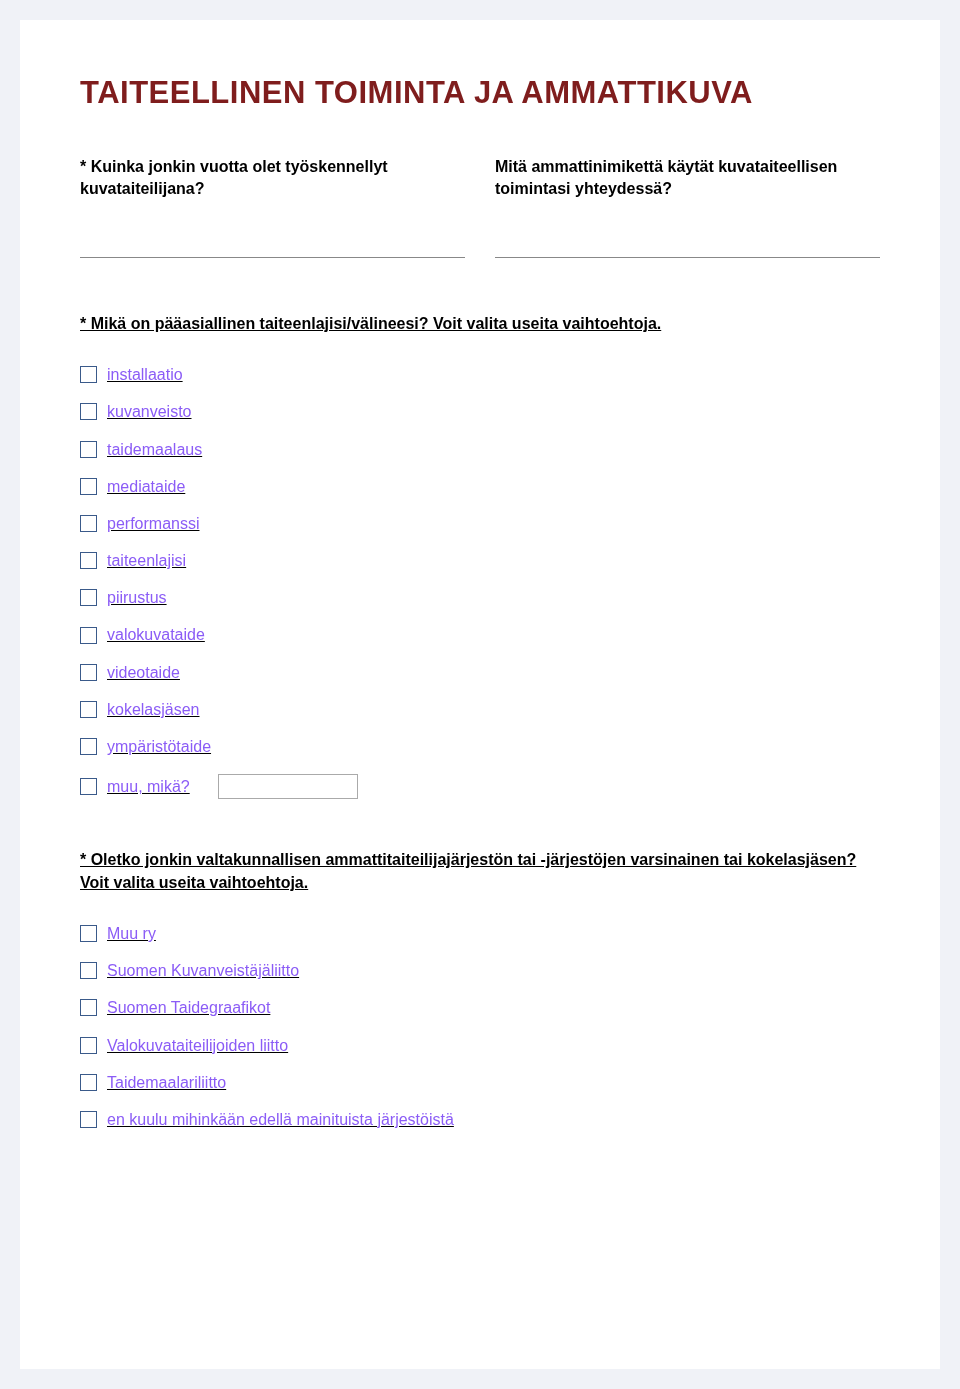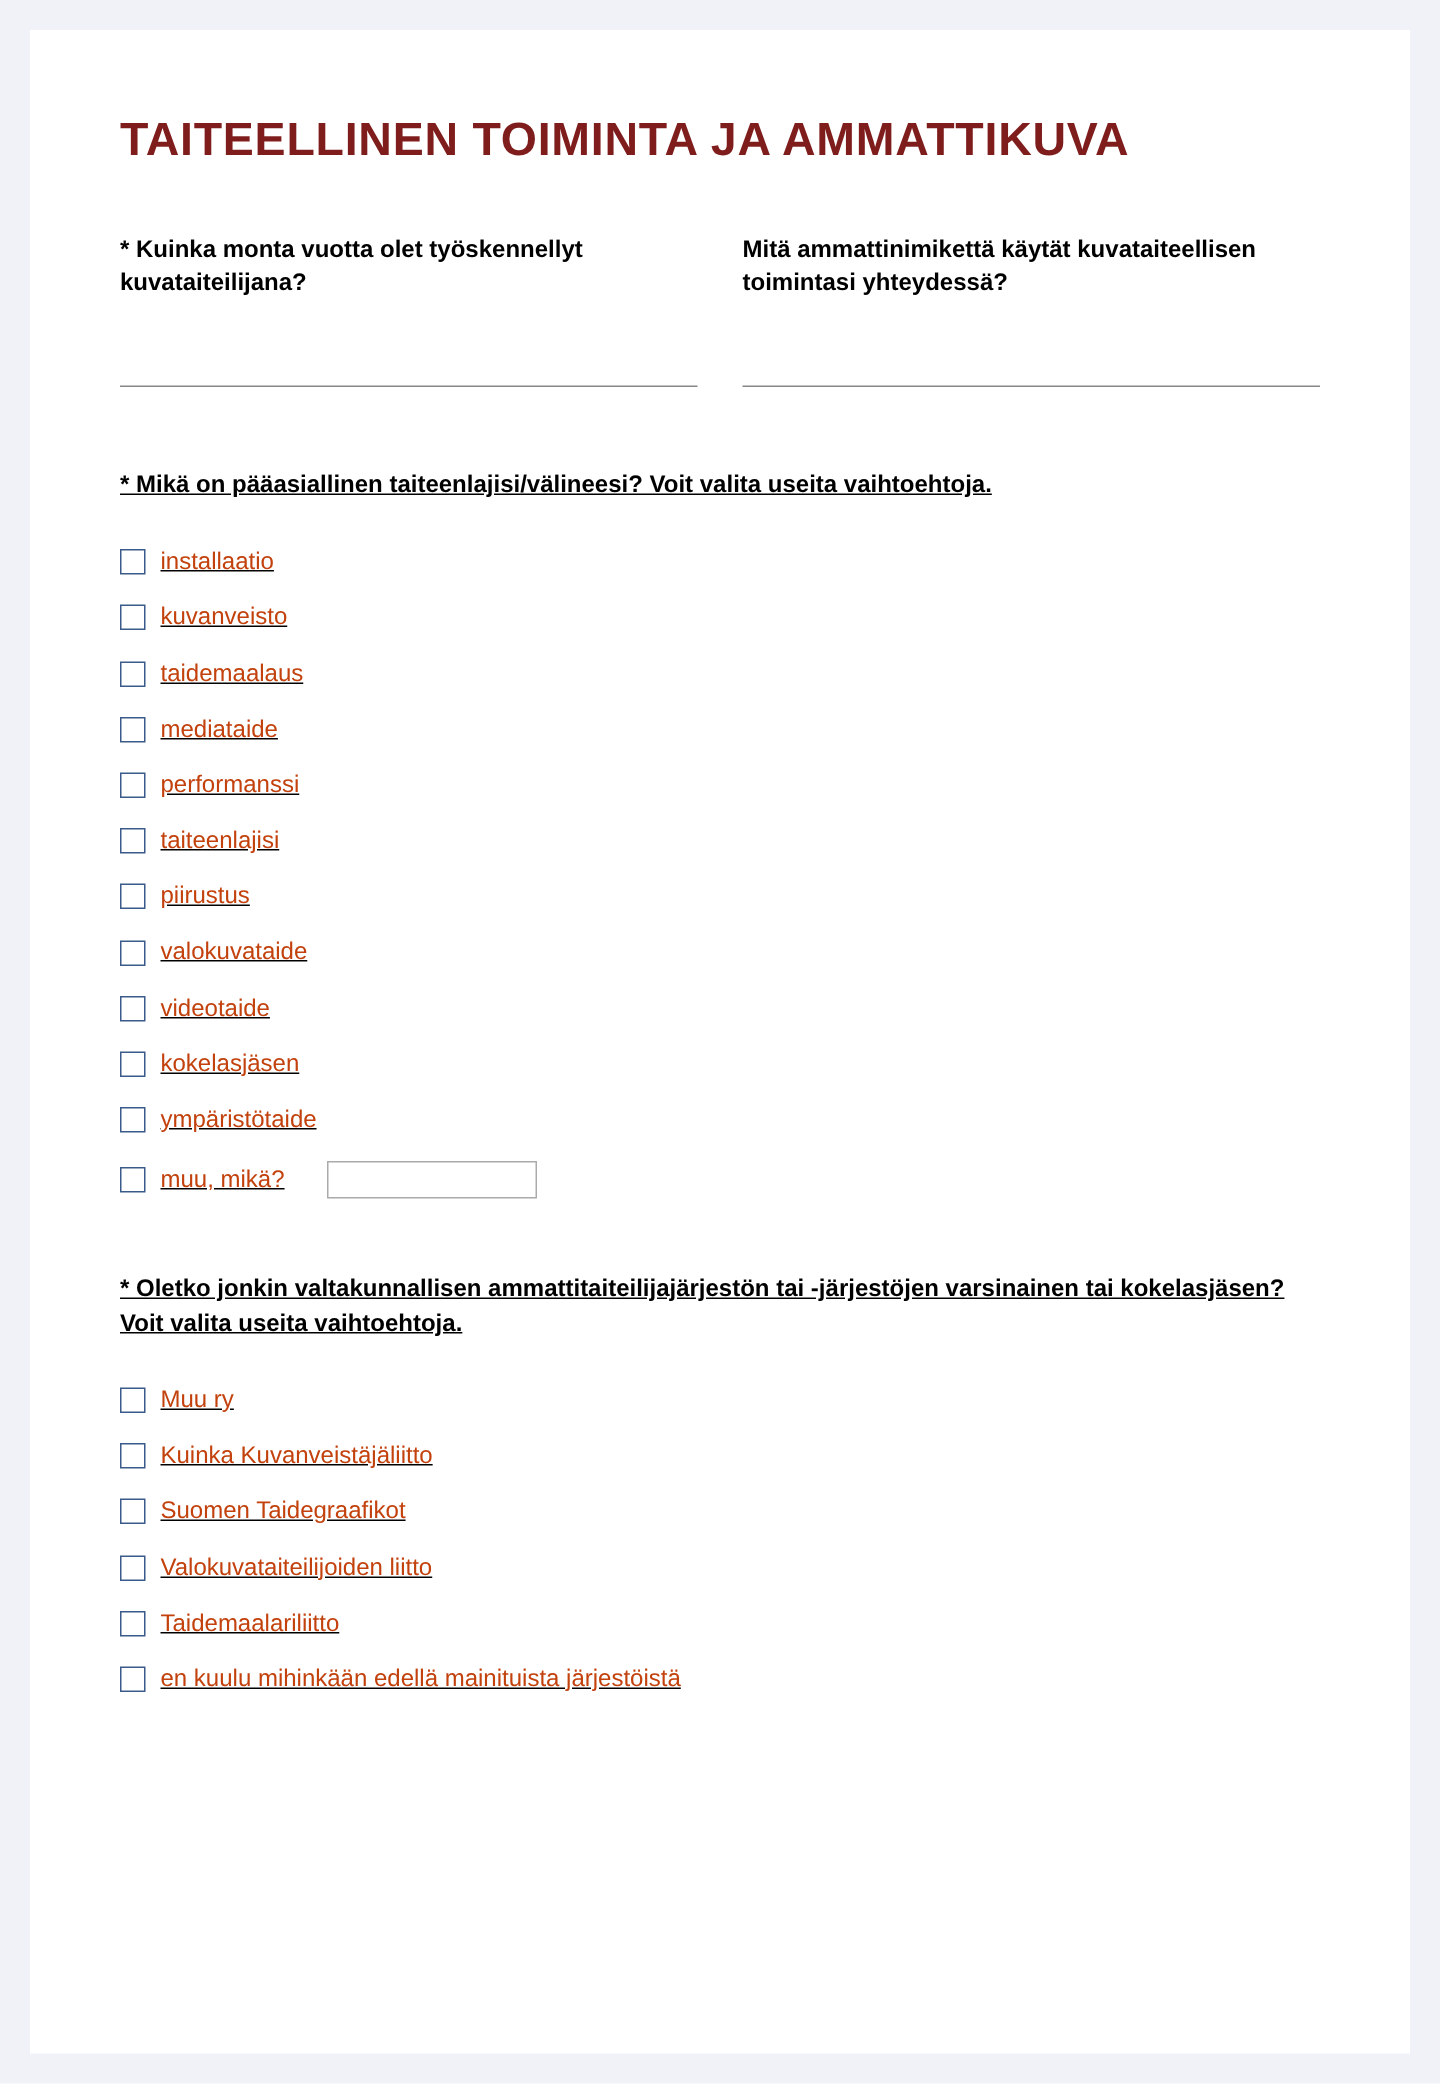--- a/index.html
+++ b/index.html
@@ -66,21 +66,21 @@
       height: 17px;
       border: 1.5px solid #3a5a8a;
       background: #fff;
       display: inline-block;
       margin-right: 10px;
       flex-shrink: 0;
       cursor: pointer;
     }
     .checkbox-label {
       font-size: 16px;
-      color: #c2410c;
+      color: #8b5cf6;
       line-height: 1.2;
     }
     .inline-text-input {
       border: 1px solid #aaa;
       padding: 3px 6px;
       font-size: 15px;
       width: 140px;
       margin-left: 28px;
       background: #fff;
     }
@@ -89,21 +89,21 @@
     }
   </style>
 </head>
 <body>
 
 <div class="page">
   <h1 class="page-title">TAITEELLINEN TOIMINTA JA AMMATTIKUVA</h1>
 
   <div class="two-col">
     <div class="col">
-      <label class="question-label">* Kuinka monta vuotta olet työskennellyt kuvataiteilijana?</label>
+      <label class="question-label">* Kuinka jonkin vuotta olet työskennellyt kuvataiteilijana?</label>
       <input type="text" class="text-input" style="">
     </div>
     <div class="col">
       <label class="question-label">Mitä ammattinimikettä käytät kuvataiteellisen toimintasi yhteydessä?</label>
       <input type="text" class="text-input" style="">
     </div>
   </div>
 
   <div class="section">
     <div class="question-block">
@@ -166,21 +166,21 @@
     <div class="question-block">
       <label class="question-label">* Oletko jonkin valtakunnallisen ammattitaiteilijajärjestön tai -järjestöjen varsinainen tai kokelasjäsen? Voit valita useita vaihtoehtoja.</label>
     </div>
     <ul class="checkbox-list">
       <li class="checkbox-item">
         <span class="checkbox"></span>
         <span class="checkbox-label">Muu ry</span>
       </li>
       <li class="checkbox-item">
         <span class="checkbox"></span>
-        <span class="checkbox-label">Kuinka Kuvanveistäjäliitto</span>
+        <span class="checkbox-label">Suomen Kuvanveistäjäliitto</span>
       </li>
       <li class="checkbox-item">
         <span class="checkbox"></span>
         <span class="checkbox-label">Suomen Taidegraafikot</span>
       </li>
       <li class="checkbox-item">
         <span class="checkbox"></span>
         <span class="checkbox-label">Valokuvataiteilijoiden liitto</span>
       </li>
       <li class="checkbox-item">

